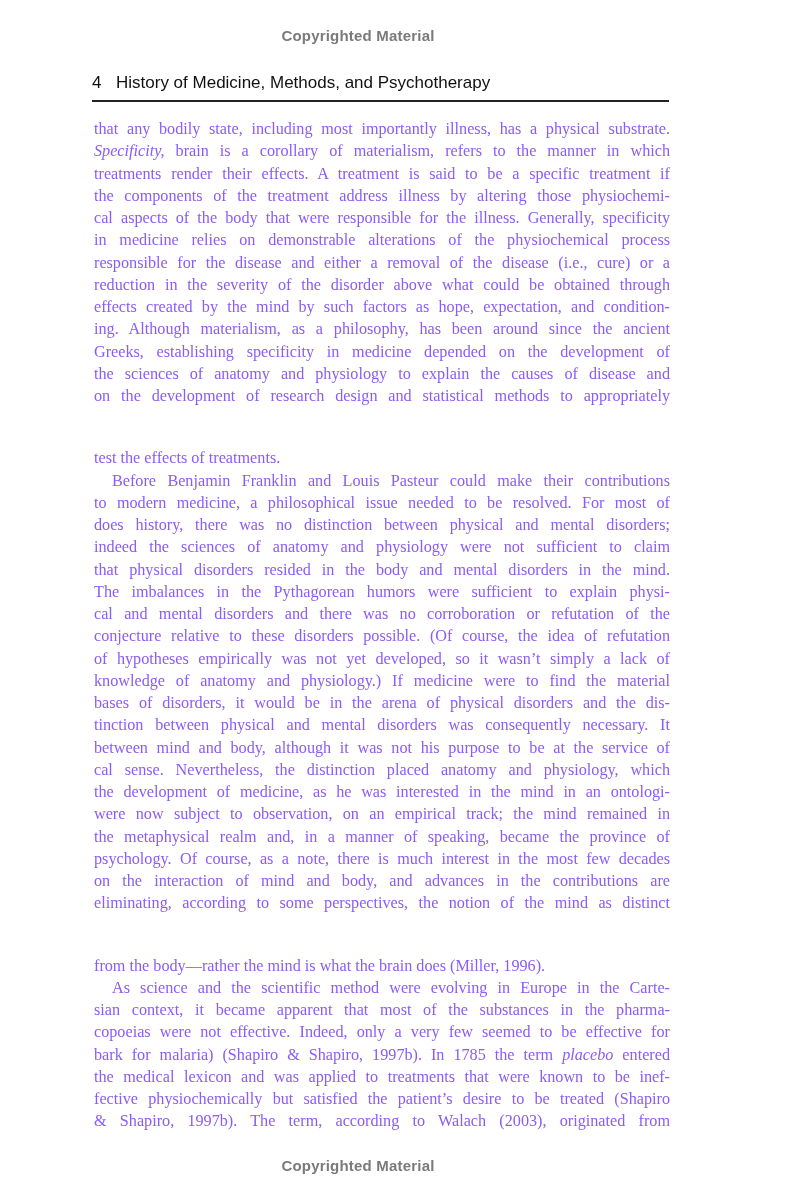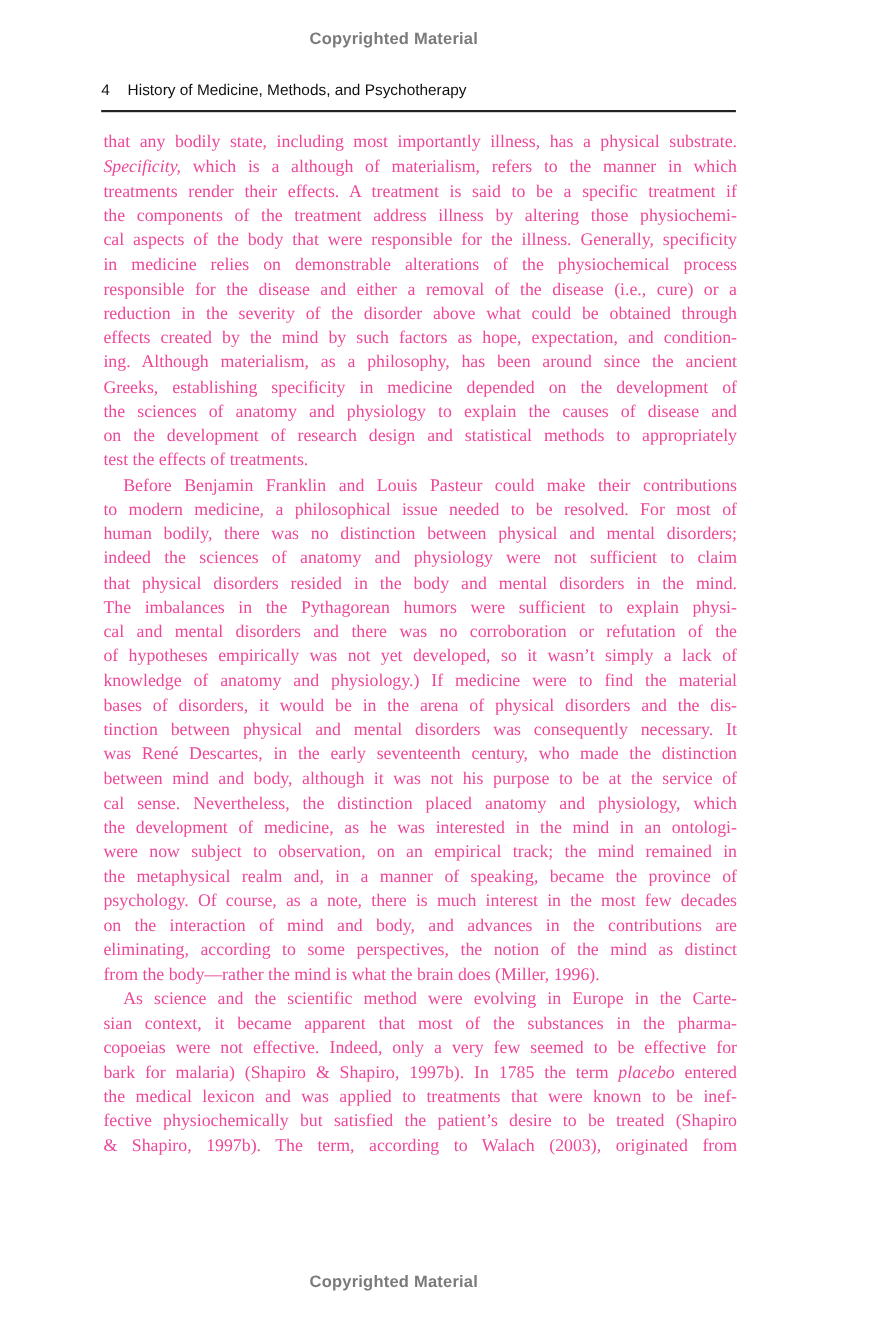--- a/index.html
+++ b/index.html
@@ -28,21 +28,21 @@
     .watermark.top { top: 27px; }
     .watermark.bottom { top: 1157px; }
 
     .running-head {
       position: absolute;
       left: 92px;
       top: 73px;
       width: 577px;
       height: 24px;
       font-family: "Liberation Sans", sans-serif;
-      font-size: 14px;
+      font-size: 17px;
       color: #111;
       white-space: nowrap;
     }
     .running-head .page-num {
       display: inline-block;
       width: 24px;
     }
     .rule {
       position: absolute;
       left: 92px;
@@ -52,76 +52,77 @@
       background: #222;
     }
 
     .body-text {
       position: absolute;
       left: 94px;
       top: 118px;
       width: 576px;
       font-family: "Liberation Serif", serif;
       font-size: 16.2px;
-      color: #ec4899;
+      color: #8b5cf6;
     }
     .line {
       display: block;
       height: 22.25px;
       line-height: 22.25px;
       white-space: nowrap;
       text-align: justify;
       text-align-last: justify;
       overflow: visible;
     }
     .line.last {
       text-align-last: left;
+      margin-top: 40px;
     }
     .line.indent {
       padding-left: 18px;
     }
     .it { font-style: italic; }
   </style>
 </head>
 <body>
 
 <div class="watermark top">Copyrighted Material</div>
 
 <div class="running-head">
   <span class="page-num">4</span><span>History of Medicine, Methods, and Psychotherapy</span>
 </div>
 <div class="rule"></div>
 
 <div class="body-text">
   <span class="line">that any bodily state, including most importantly illness, has a physical substrate.</span>
-  <span class="line"><span class="it">Specificity,</span><span> which is a although of materialism, refers to the manner in which</span></span>
+  <span class="line"><span class="it">Specificity,</span><span> brain is a corollary of materialism, refers to the manner in which</span></span>
   <span class="line">treatments render their effects. A treatment is said to be a specific treatment if</span>
   <span class="line">the components of the treatment address illness by altering those physiochemi-</span>
   <span class="line">cal aspects of the body that were responsible for the illness. Generally, specificity</span>
   <span class="line">in medicine relies on demonstrable alterations of the physiochemical process</span>
   <span class="line">responsible for the disease and either a removal of the disease (i.e., cure) or a</span>
   <span class="line">reduction in the severity of the disorder above what could be obtained through</span>
   <span class="line">effects created by the mind by such factors as hope, expectation, and condition-</span>
   <span class="line">ing. Although materialism, as a philosophy, has been around since the ancient</span>
   <span class="line">Greeks, establishing specificity in medicine depended on the development of</span>
   <span class="line">the sciences of anatomy and physiology to explain the causes of disease and</span>
   <span class="line">on the development of research design and statistical methods to appropriately</span>
   <span class="line last">test the effects of treatments.</span>
   <span class="line indent">Before Benjamin Franklin and Louis Pasteur could make their contributions</span>
   <span class="line">to modern medicine, a philosophical issue needed to be resolved. For most of</span>
-  <span class="line">human bodily, there was no distinction between physical and mental disorders;</span>
+  <span class="line">does history, there was no distinction between physical and mental disorders;</span>
   <span class="line">indeed the sciences of anatomy and physiology were not sufficient to claim</span>
   <span class="line">that physical disorders resided in the body and mental disorders in the mind.</span>
   <span class="line">The imbalances in the Pythagorean humors were sufficient to explain physi-</span>
   <span class="line">cal and mental disorders and there was no corroboration or refutation of the</span>
+  <span class="line">conjecture relative to these disorders possible. (Of course, the idea of refutation</span>
   <span class="line">of hypotheses empirically was not yet developed, so it wasn’t simply a lack of</span>
   <span class="line">knowledge of anatomy and physiology.) If medicine were to find the material</span>
   <span class="line">bases of disorders, it would be in the arena of physical disorders and the dis-</span>
   <span class="line">tinction between physical and mental disorders was consequently necessary. It</span>
-  <span class="line">was René Descartes, in the early seventeenth century, who made the distinction</span>
   <span class="line">between mind and body, although it was not his purpose to be at the service of</span>
   <span class="line">cal sense. Nevertheless, the distinction placed anatomy and physiology, which</span>
   <span class="line">the development of medicine, as he was interested in the mind in an ontologi-</span>
   <span class="line">were now subject to observation, on an empirical track; the mind remained in</span>
   <span class="line">the metaphysical realm and, in a manner of speaking, became the province of</span>
   <span class="line">psychology. Of course, as a note, there is much interest in the most few decades</span>
   <span class="line">on the interaction of mind and body, and advances in the contributions are</span>
   <span class="line">eliminating, according to some perspectives, the notion of the mind as distinct</span>
   <span class="line last">from the body—rather the mind is what the brain does (Miller, 1996).</span>
   <span class="line indent">As science and the scientific method were evolving in Europe in the Carte-</span>

